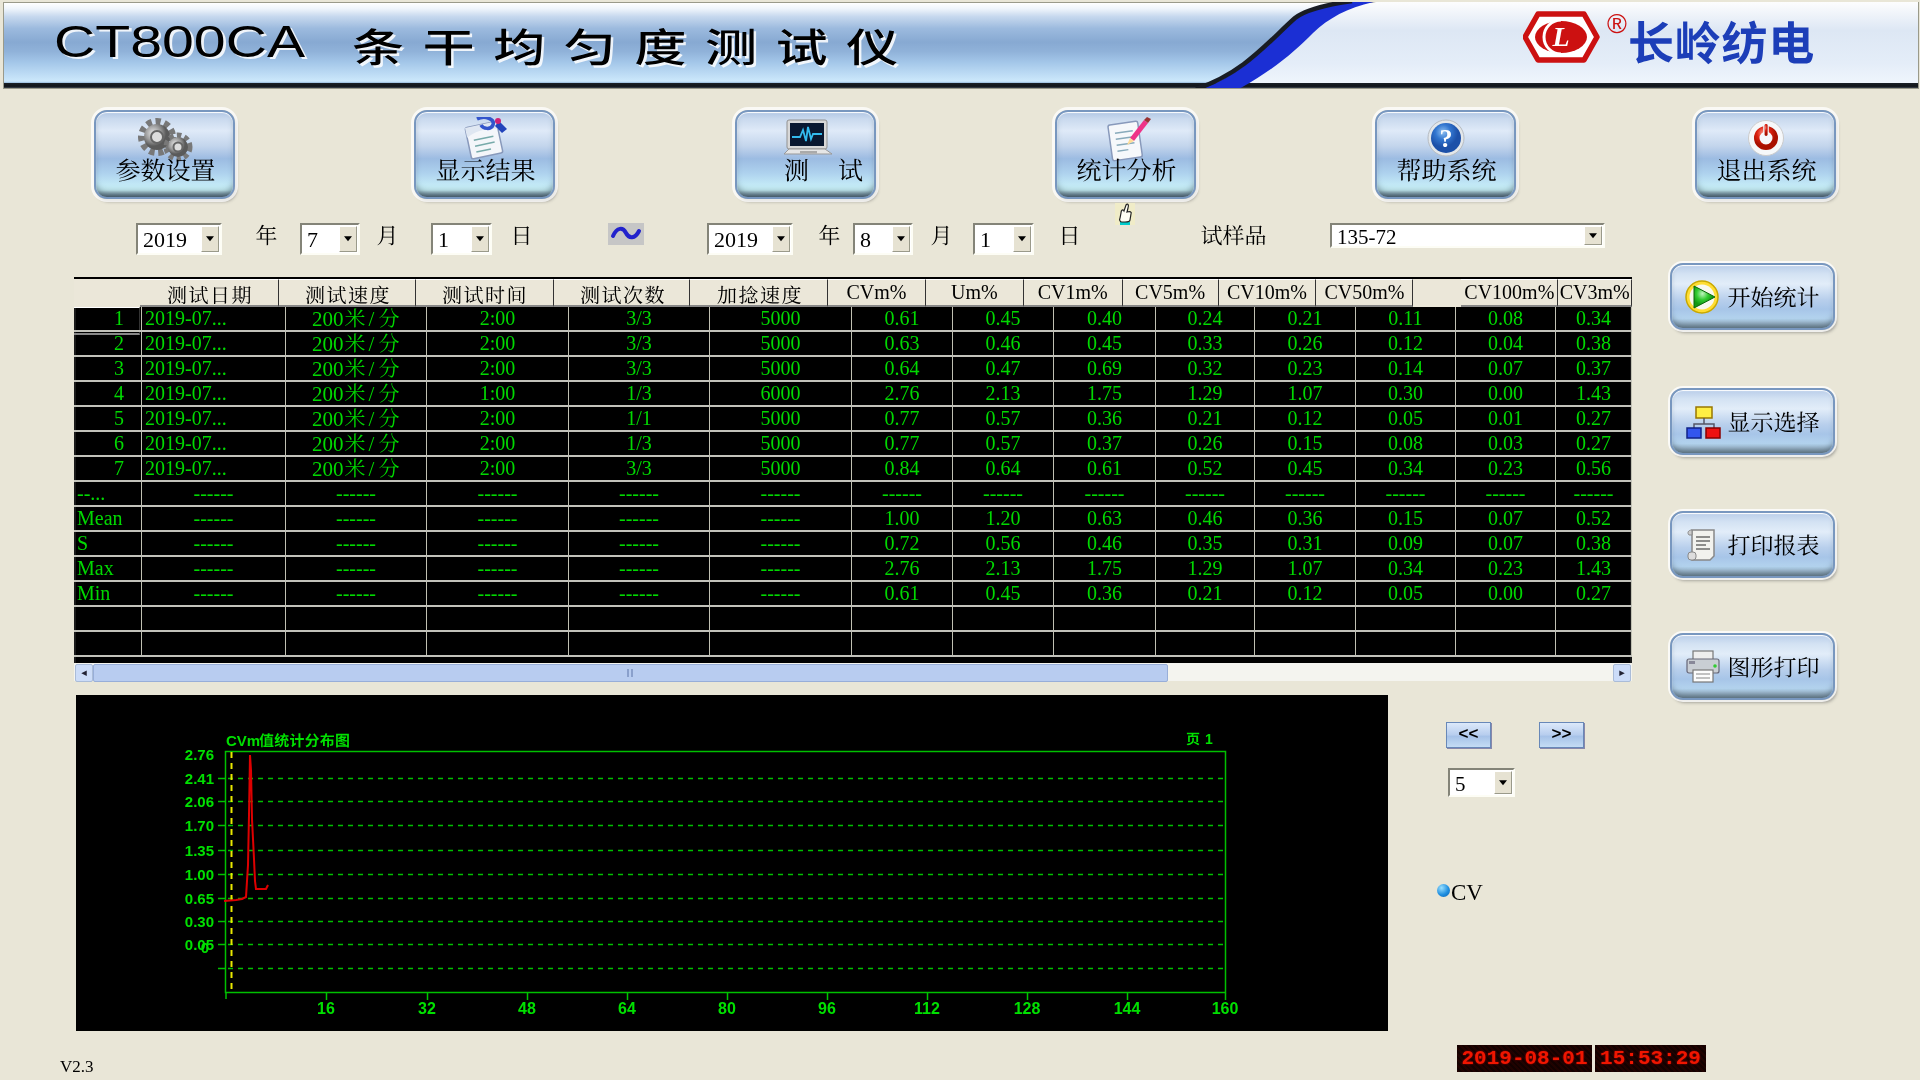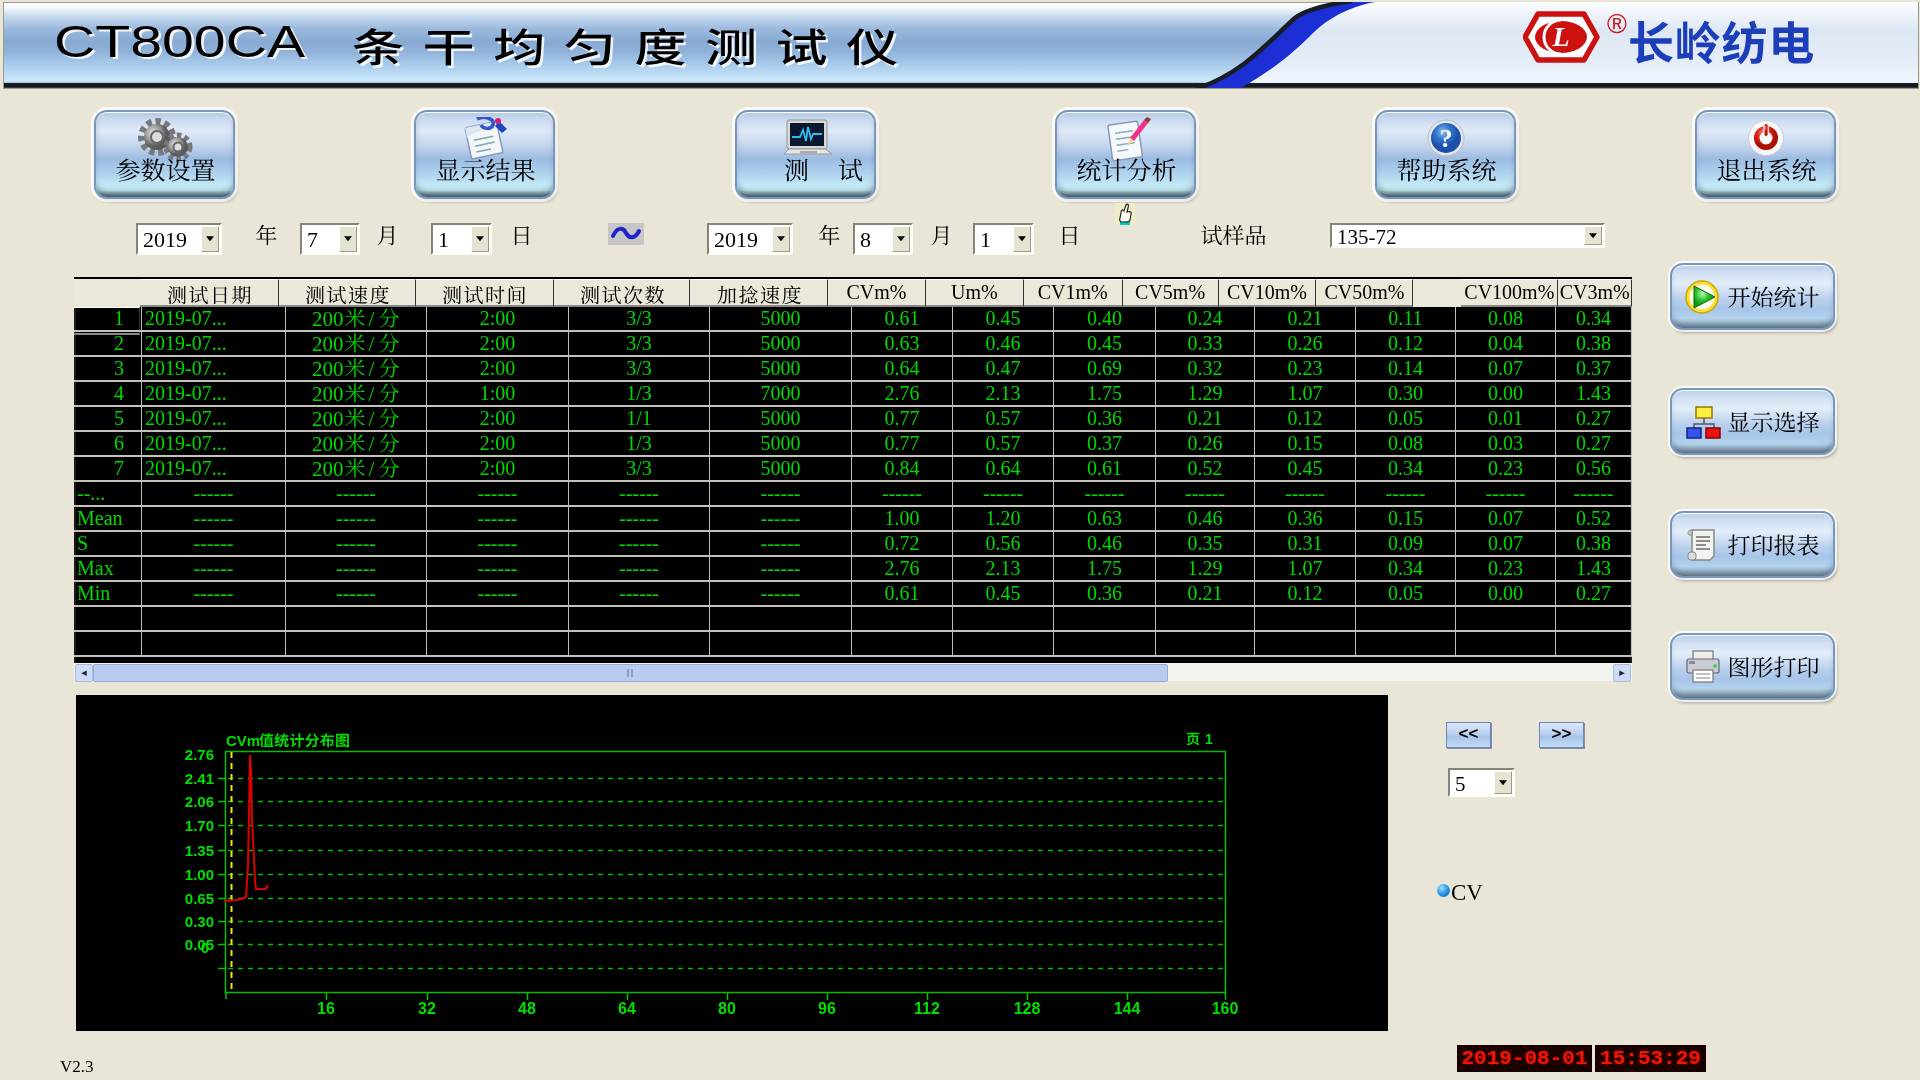--- a/index.html
+++ b/index.html
@@ -370,21 +370,21 @@
         <div class="tc" style="width: 141px;">
           <svg width="88" height="24">
             <text x="0" y="19" font-family="Liberation Serif" font-size="21" fill="#00d900">200</text>
             <path d="M35.7 2.8 35.4 3C36.6 4.2 38.1 6.3 38.4 7.8C39.9 9 41 5.5 35.7 2.8ZM48.8 2.6C47.7 4.6 46.3 6.7 45.2 8L45.5 8.2C46.9 7.2 48.6 5.6 50 3.9C50.4 4 50.7 3.9 50.8 3.6ZM42.2 1.4V9.3H33.5L33.7 9.9H41.2C39.5 13.1 36.5 16.4 33.1 18.5L33.3 18.9C37 17 40.2 14.3 42.2 11.1V20.6H42.5C43 20.6 43.6 20.3 43.6 20.1V10.1C45.4 13.9 48.4 16.9 51.5 18.6C51.7 18 52.2 17.6 52.8 17.5L52.8 17.3C49.6 16 46 13.2 44 9.9H52C52.3 9.9 52.5 9.8 52.6 9.6C51.8 8.9 50.6 8 50.6 8L49.6 9.3H43.6V2.2C44.2 2.1 44.3 1.9 44.4 1.6Z" fill="#00d900"></path>
             <text x="56.5" y="19" font-family="Liberation Serif" font-size="21" fill="#00d900">/</text>
             <path d="M76 2.2 73.9 1.4C72.8 4.7 70.4 8.6 67.2 11L67.4 11.3C71.2 9.2 73.8 5.6 75.2 2.5C75.7 2.6 75.9 2.5 76 2.2ZM80.7 1.7 79.3 1.3 79.1 1.4C80.2 6 82.1 9.1 85.6 11.1C85.8 10.6 86.4 10.1 86.9 10L87 9.8C83.6 8.5 81.2 5.7 80 2.7C80.3 2.3 80.5 2 80.7 1.7ZM76.5 9.8H70.2L70.4 10.5H74.9C74.7 13.5 73.8 17.2 68.2 20.3L68.5 20.7C74.9 17.8 76 13.9 76.4 10.5H81.3C81.1 14.8 80.7 18 80 18.6C79.8 18.8 79.6 18.9 79.2 18.9C78.7 18.9 77 18.7 76 18.6L76 19C76.9 19.1 77.9 19.4 78.2 19.6C78.6 19.8 78.7 20.2 78.7 20.6C79.6 20.6 80.5 20.4 81 19.8C82 18.9 82.5 15.5 82.7 10.6C83.2 10.6 83.4 10.5 83.6 10.3L82 9L81.1 9.8Z" fill="#00d900"></path>
           </svg>
         </div>
         <div class="tc" style="width: 142px;">1:00</div>
         <div class="tc" style="width: 141px;">1/3</div>
-        <div class="tc" style="width: 142px;">7000</div>
+        <div class="tc" style="width: 142px;">6000</div>
         <div class="tc" style="width: 101px;">2.76</div>
         <div class="tc" style="width: 101px;">2.13</div>
         <div class="tc" style="width: 102px;">1.75</div>
         <div class="tc" style="width: 99px;">1.29</div>
         <div class="tc" style="width: 101px;">1.07</div>
         <div class="tc" style="width: 100px;">0.30</div>
         <div class="tc" style="width: 100px;">0.00</div>
         <div class="tc" style="width: 76px;">1.43</div>
       </div>
       <div class="trow">

